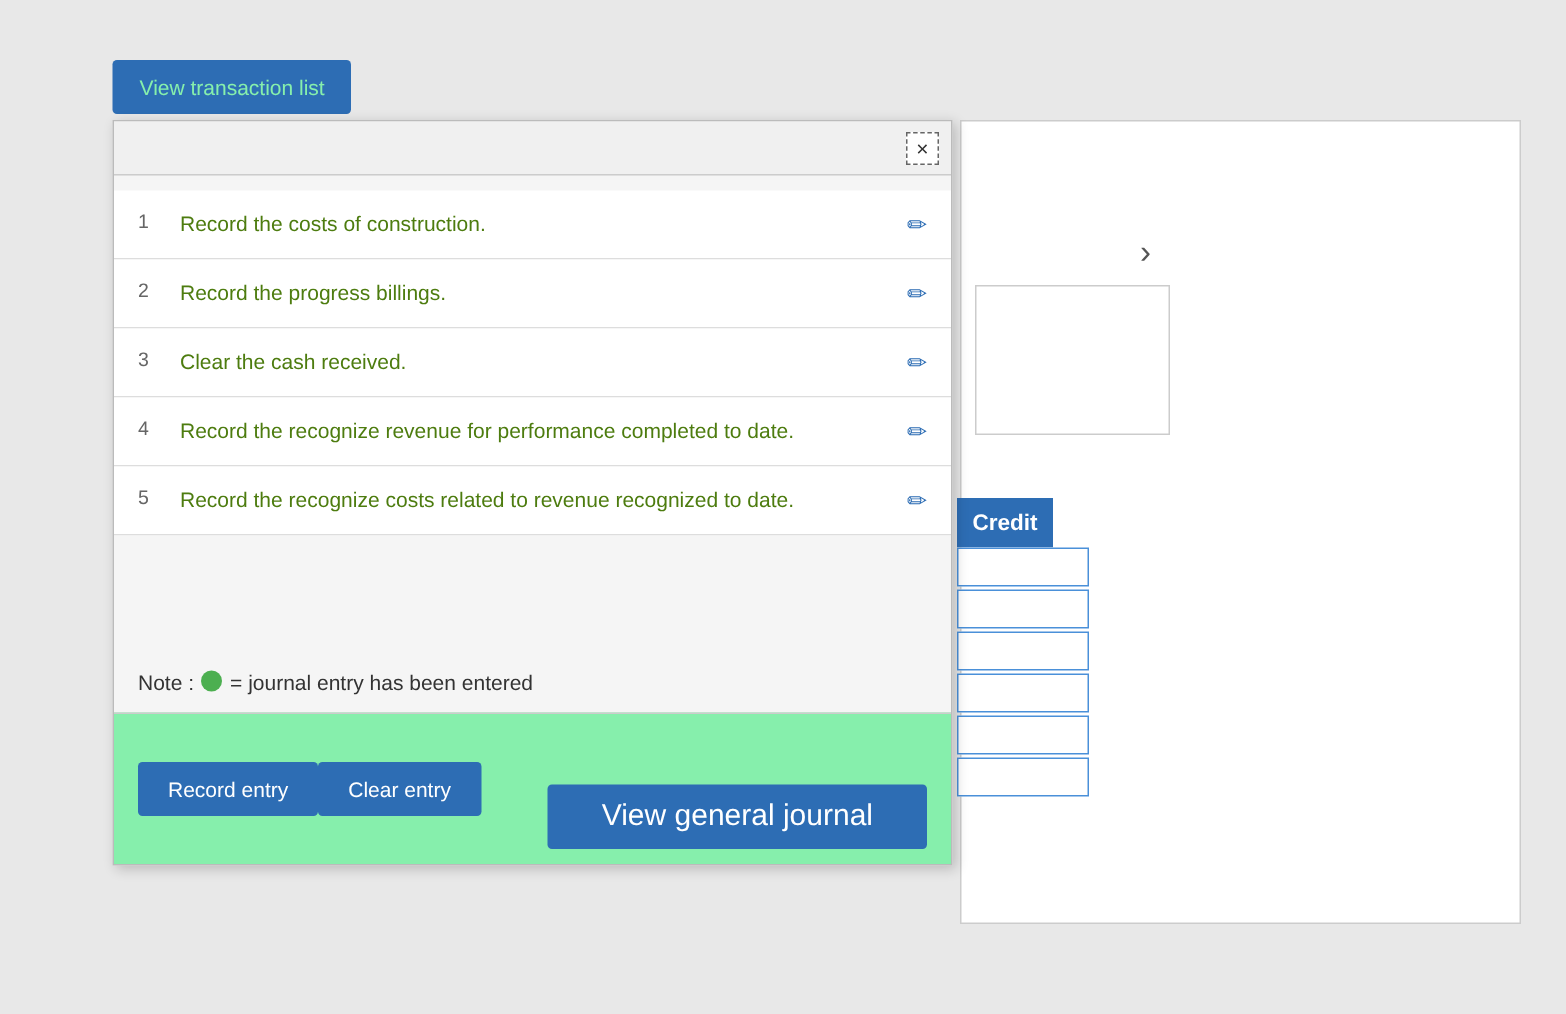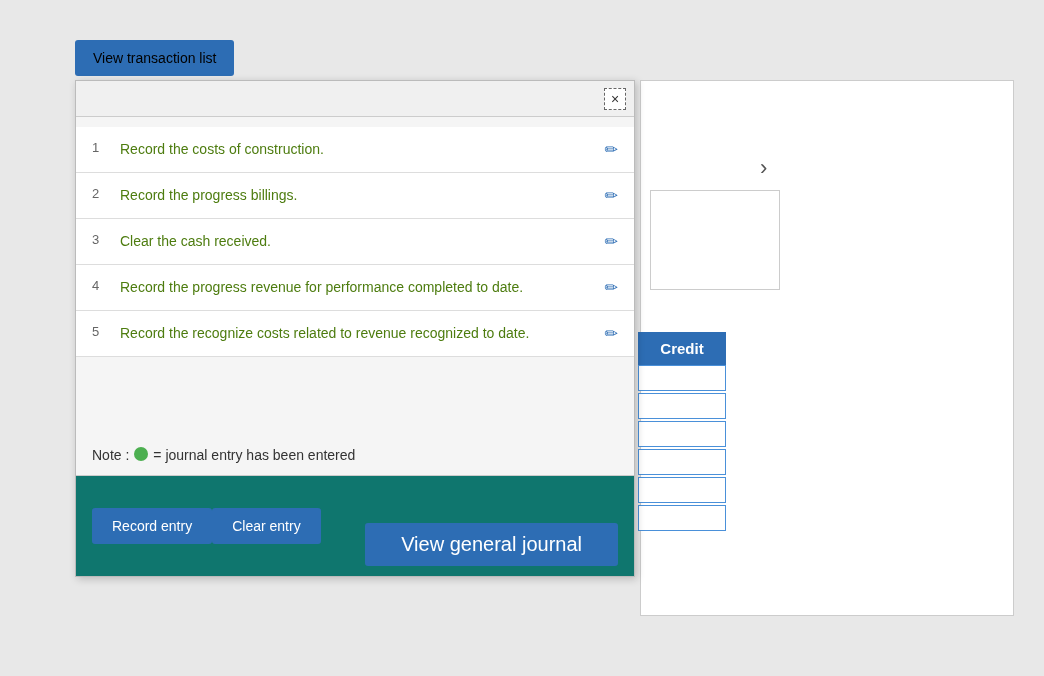--- a/index.html
+++ b/index.html
@@ -17,21 +17,21 @@
       position: absolute;
       top: 0; left: 0; right: 0; bottom: 0;
       background: #e8e8e8;
     }
 
     .view-transaction-btn {
       position: absolute;
       top: 40px;
       left: 75px;
       background: #2d6db4;
-      color: #000000;
+      color: #86efac;
       border: none;
       padding: 10px 18px;
       font-size: 14px;
       cursor: pointer;
       border-radius: 3px;
       z-index: 10;
     }
 
     
     .main-panel {
@@ -64,21 +64,21 @@
       background: white;
       border: 1px solid #ccc;
       z-index: 5;
     }
 
     
     .credit-header {
       position: absolute;
       top: 332px;
       left: 638px;
-      width: 88px;
+      width: 64px;
       background: #2d6db4;
       color: white;
       text-align: center;
       padding: 8px 4px;
       font-size: 15px;
       font-weight: bold;
       z-index: 6;
     }
 
     
@@ -192,21 +192,21 @@
       height: 14px;
       background: #4caf50;
       border-radius: 50%;
       display: inline-block;
     }
 
     .modal-footer {
       display: flex;
       align-items: center;
       padding: 10px 16px;
-      background: #0f766e;
+      background: #86efac;
       border-top: 1px solid #ccc;
       gap: 0;
     }
 
     .btn-primary {
       background: #2d6db4;
       color: white;
       border: none;
       padding: 10px 20px;
       font-size: 14px;
@@ -270,21 +270,21 @@
       <span class="task-text">Record the progress billings.</span>
       <span class="edit-icon">✏</span>
     </div>
     <div class="task-row">
       <span class="task-num">3</span>
       <span class="task-text">Clear the cash received.</span>
       <span class="edit-icon">✏</span>
     </div>
     <div class="task-row">
       <span class="task-num">4</span>
-      <span class="task-text">Record the progress revenue for performance completed to date.</span>
+      <span class="task-text">Record the recognize revenue for performance completed to date.</span>
       <span class="edit-icon">✏</span>
     </div>
     <div class="task-row">
       <span class="task-num">5</span>
       <span class="task-text">Record the recognize costs related to revenue recognized to date.</span>
       <span class="edit-icon">✏</span>
     </div>
   </div>
   <div class="modal-spacer"></div>
   <div class="modal-note">

